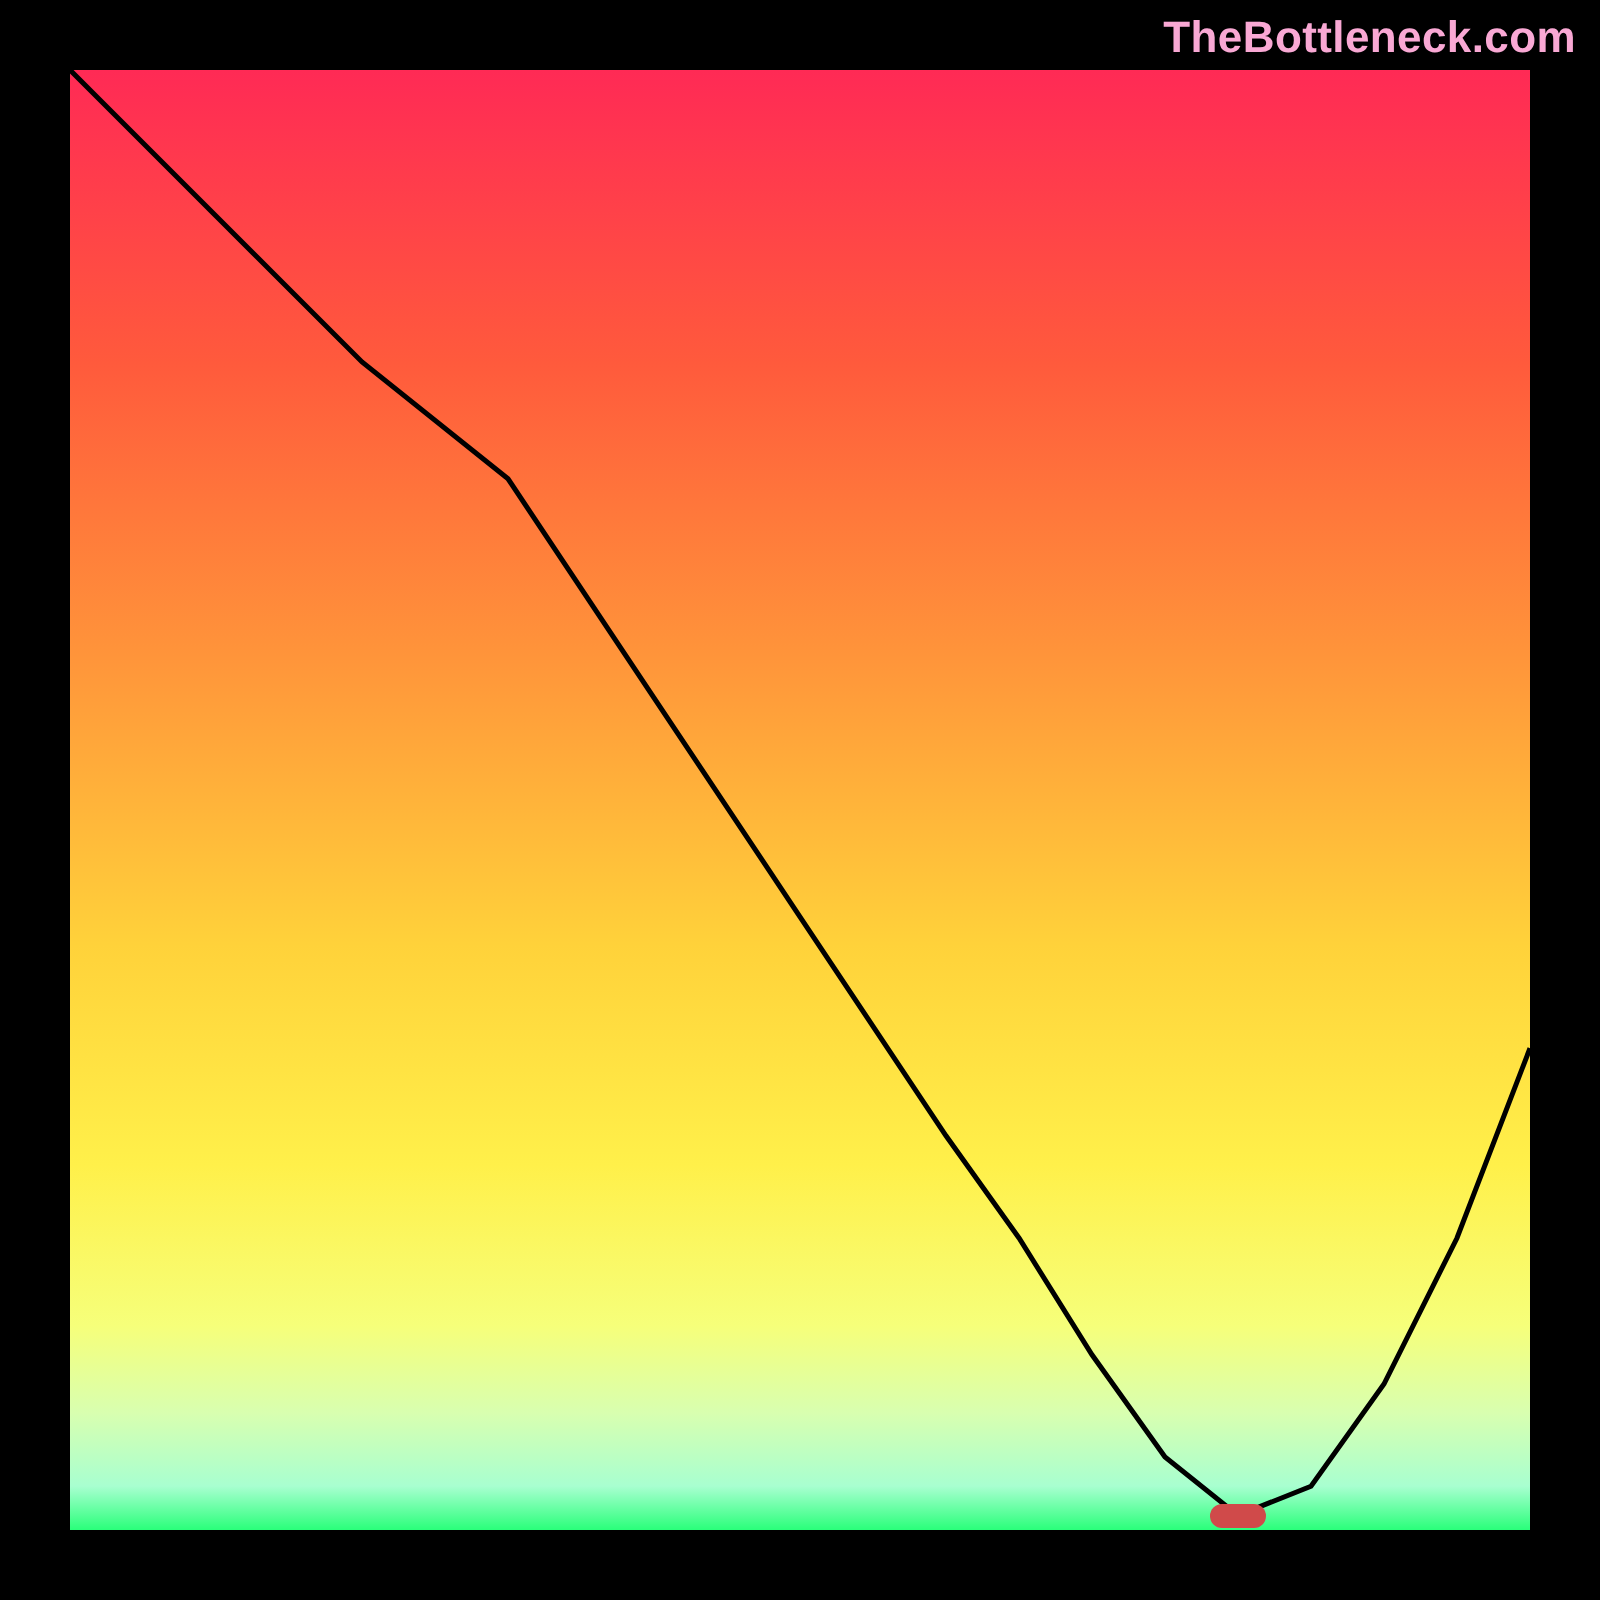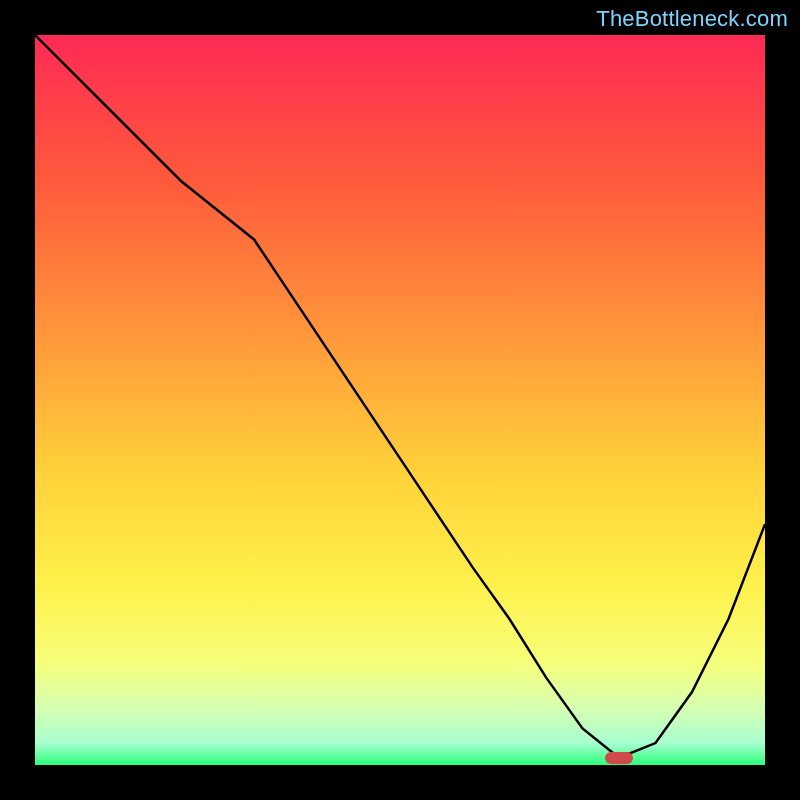--- a/index.html
+++ b/index.html
@@ -12,24 +12,24 @@
   }
   .container {
     position: relative;
     width: 800px;
     height: 800px;
   }
   .watermark {
     position: absolute;
     top: 6px;
     right: 12px;
-    color: #7dd3fc;
+    color: #f9a8d4;
     font-family: Arial, Helvetica, sans-serif;
     font-size: 22px;
-    font-weight: 400;
+    font-weight: 700;
     letter-spacing: 0.2px;
     z-index: 10;
   }
   .plot-area {
     position: absolute;
     left: 35px;
     top: 35px;
     width: 730px;
     height: 730px;
     overflow: hidden;

